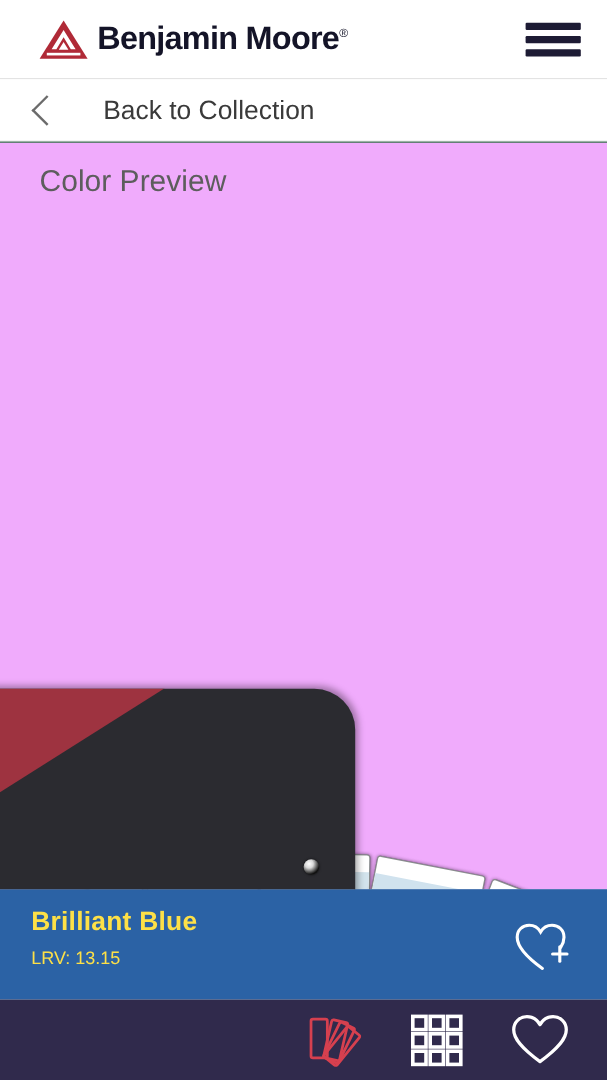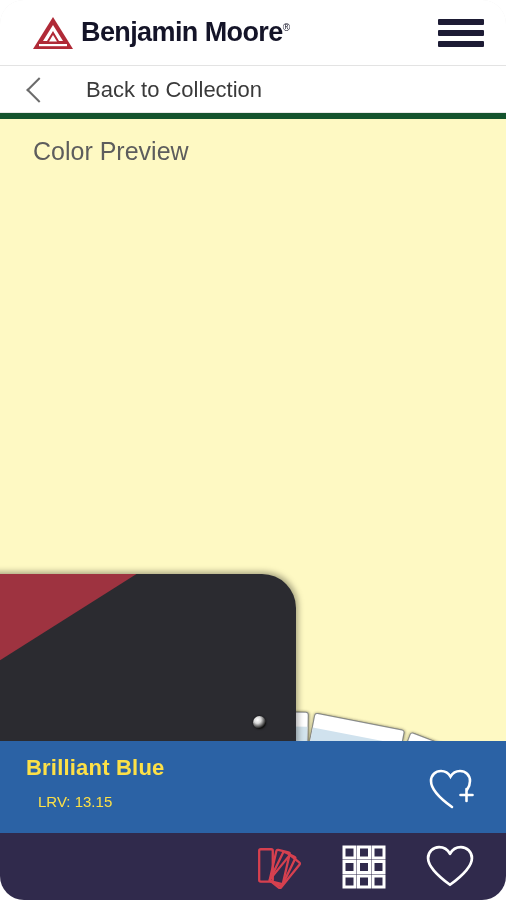--- a/index.html
+++ b/index.html
@@ -2,21 +2,21 @@
 <html><head>
 <meta charset="utf-8">
 <style>
   html,body{margin:0;padding:0;}
   body{
     width:506px;height:900px;overflow:hidden;
     font-family:"Liberation Sans", sans-serif;
     background:#ffffff;
     -webkit-font-smoothing:antialiased;
   }
-  #app{position:relative;width:506px;height:900px;overflow:hidden;background:#efefef;border-radius:24px;}
+  #app{position:relative;width:506px;height:900px;overflow:hidden;background:#efefef;}
 
   
   .brandbar{
     position:absolute;left:0;top:0;width:506px;height:66px;
     background:#ffffff;display:flex;align-items:center;
     box-sizing:border-box;padding:0 22px 0 32px;
     border-bottom:1px solid #e3e3e3;
   }
   .logo-wrap{display:flex;align-items:center;gap:7px;}
   .logo-mark{width:42px;height:34px;flex:0 0 auto;}
@@ -28,33 +28,33 @@
   .hamburger{
     margin-left:auto;width:46px;height:36px;display:flex;flex-direction:column;
     justify-content:space-between;padding:4px 0;box-sizing:border-box;cursor:pointer;
   }
   .hamburger span{display:block;height:6px;background:#1d1b34;border-radius:1px;}
 
   
   .backbar{
     position:absolute;left:0;top:66px;width:506px;height:53px;background:#fff;
     display:flex;align-items:center;box-sizing:border-box;padding-left:30px;
-    border-bottom:6px solid #14532d;
+    border-bottom:1px solid #14532d;
     box-shadow:0 -1px 0 #e8e8e8 inset;
   }
   .chev{
     width:16px;height:16px;border-left:2px solid #6b6b6b;border-bottom:2px solid #6b6b6b;
     transform:rotate(45deg);margin-right:38px;flex:0 0 auto;
   }
   .backtext{font-size:22px;color:#3a3a3a;font-weight:400;}
 
   
   .stage{
     position:absolute;left:0;top:119px;width:506px;height:622px;
-    background:#fef9c3;overflow:hidden;
+    background:#f0abfc;overflow:hidden;
   }
   .page-title{
     position:absolute;left:33px;top:18px;font-size:25px;color:#5d5d5d;font-weight:400;
     z-index:40;
   }
 
   
   .fan{
     position:absolute;left:0;top:0;width:506px;height:622px;
   }
@@ -93,21 +93,21 @@
     box-shadow:0 0 2px rgba(0,0,0,0.8);
   }
 
   
   .infobar{
     position:absolute;left:0;top:741px;width:506px;height:92px;
     background:#2b62a5;box-sizing:border-box;padding:14px 0 0 26px;color:#fde047;
   }
   .colorname{font-size:22px;font-weight:bold;letter-spacing:0.2px;margin:0 0 9px 0;}
   .colorcode{font-size:15px;margin:0 0 8px 0;font-weight:400;}
-  .lrv{font-size:15px;margin:12px;font-weight:400;}
+  .lrv{font-size:15px;margin:0;font-weight:400;}
   .fav-btn{
     position:absolute;right:28px;top:26px;width:50px;height:44px;cursor:pointer;
   }
 
   
   .navbar{
     position:absolute;left:0;top:833px;width:506px;height:67px;background:#302a4c;
     display:flex;align-items:center;justify-content:flex-end;gap:34px;
     box-sizing:border-box;padding-right:30px;
   }

